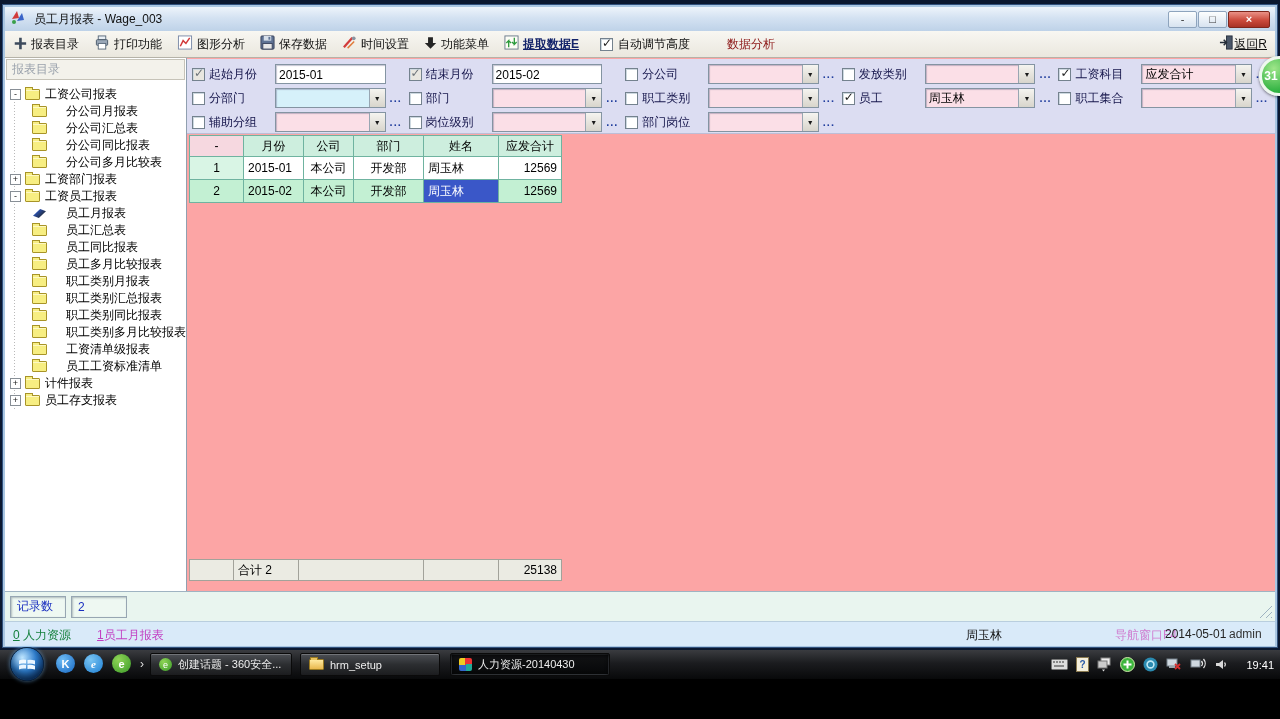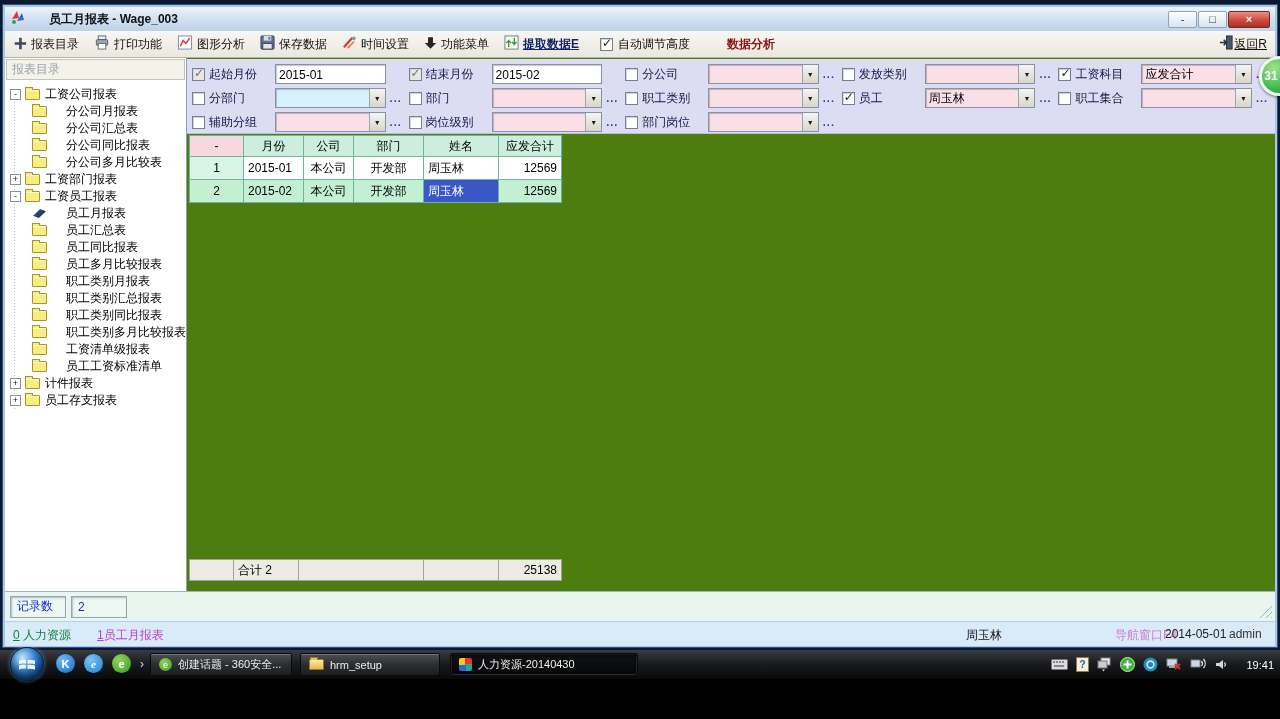--- a/index.html
+++ b/index.html
@@ -8,37 +8,37 @@
   .screen { position:absolute; inset:0; background:#0b1830; overflow:hidden; }
 
   
   .window { position:absolute; left:2px; top:4px; width:1276px; height:644px;
             background:#f0eee8; border:1px solid #30507c;
             box-shadow: inset 0 0 0 2px #a9c6e2; }
 
   .titlebar { position:absolute; left:2px; top:2px; right:2px; height:24px;
               background:linear-gradient(#eef4fb,#d4e2f2 45%,#bed2e8);
               display:flex; align-items:center; padding:0 5px; }
-  .title-text { font-weight:bold; font-size:12px; color:#101010; margin-left:23px; }
+  .title-text { font-weight:normal; font-size:12px; color:#101010; margin-left:8px; }
   .win-controls { margin-left:auto; display:flex; gap:1px; }
   .wbtn { width:29px; height:17px; border:1px solid #8ea4bd; border-radius:2px;
           background:linear-gradient(#fdfefe,#d7e3f0); font-size:11px; line-height:1;
           display:flex; align-items:center; justify-content:center; color:#333; }
   .wbtn.close { width:42px; background:linear-gradient(#ea9186,#cb4a3c 55%,#a83226);
                 color:#fff; border-color:#7e261c; font-weight:bold; }
 
   
   .toolbar { position:absolute; left:2px; top:26px; right:2px; height:27px;
              background:linear-gradient(#f8f7f2,#eae7de); border-bottom:1px solid #b5b2a8;
              display:flex; align-items:center; padding:0 8px; gap:15px; font-size:12px; color:#111; white-space:nowrap; }
   .tbtn { display:flex; align-items:center; gap:4px; cursor:default; }
   .tbtn svg { flex:none; }
   .tbtn.primary .tlabel { font-weight:bold; color:#14246a; text-decoration:underline; }
   .tb-check { display:flex; align-items:center; gap:5px; margin-left:6px; }
-  .tb-analysis { font-weight:bold; color:#8b1515; margin-left:22px; }
+  .tb-analysis { font-weight:normal; color:#8b1515; margin-left:22px; }
   .tb-back { margin-left:auto; display:flex; align-items:center; }
   .tb-back .tlabel { text-decoration:underline; }
 
   .cb { width:13px; height:13px; background:#fff; border:1px solid #74828e;
         box-shadow: inset 1px 1px 0 #cdd8e0; position:relative; flex:none; }
   .checked > .cb::after, .cb.on::after { content:"✓"; position:absolute; left:1px; top:-3px;
         font-size:12px; font-weight:bold; color:#1c1c1c; }
   .dim > .cb { background:#e9e7e0; } .dim > .cb::after { color:#6b7278; }
 
   
@@ -58,21 +58,21 @@
            position:relative; flex:none; margin-right:5px; box-shadow: inset 0 1px 0 #fdf8c4; }
   .ticon::before { content:""; position:absolute; top:-3px; left:-1px; width:6px; height:2px;
            background:#f7ee82; border:1px solid #a89428; border-bottom:none; }
   .current .ticon { background:transparent; border-color:transparent; box-shadow:none; }
   .current .ticon::before { display:none; }
   .current .ticon::after { content:""; position:absolute; inset:0;
            background:linear-gradient(135deg,#2b57c4 20%,#24314b 70%);
            clip-path:polygon(0 75%, 55% 0, 100% 25%, 45% 100%); }
 
   
-  .content { position:absolute; left:184px; top:53px; right:2px; bottom:56px; background:#4d7c0f; }
+  .content { position:absolute; left:184px; top:53px; right:2px; bottom:56px; background:#fca5a5; }
   .filters { position:absolute; top:1px; left:0; right:0; height:75px; background:#dcddf2;
              border-bottom:1px solid #bdbdd6; display:grid; grid-template-columns:repeat(5,1fr);
              grid-auto-rows:24px; padding:3px 6px 0 5px; column-gap:6px; }
   .fcell { display:flex; align-items:center; gap:4px; font-size:12px; color:#14144a; }
   .flabel { width:62px; flex:none; overflow:hidden; white-space:nowrap; }
   .fctrl { flex:1; height:20px; border:1px solid #8494a2; background:#fbdfe7; display:flex;
            align-items:stretch; box-shadow: inset 1px 1px 1px rgba(90,90,130,.35); min-width:0; }
   .ctl-blue .fctrl { background:#d6f1fa; }
   .ctl-input .fctrl { background:#fff; }
   .fval { flex:1; padding:1px 3px 0; font-size:12px; color:#000; white-space:nowrap; overflow:hidden; display:flex; align-items:center; }
@@ -144,21 +144,21 @@
             display:flex; align-items:center; justify-content:center; }
   .qk { background:radial-gradient(circle at 35% 30%,#6ebcf5,#1565c0); }
   .qe { background:radial-gradient(circle at 35% 30%,#79c4f2,#1d7fd4); font-style:italic; font-family:"Liberation Serif",serif; }
   .qg { background:radial-gradient(circle at 35% 30%,#8fd456,#3a9a28); }
   .qarrow { color:#ddd; font-size:12px; }
   .task { position:absolute; top:3px; height:23px; border-radius:2px;
           background:linear-gradient(#4c4f54,#2c2e31 50%,#1c1d1f);
           border:1px solid #0a0a0a; box-shadow: inset 0 1px 0 rgba(255,255,255,.22);
           color:#eee; font-size:11px; display:flex; align-items:center; gap:6px; padding:0 8px; white-space:nowrap; overflow:hidden; }
   .task.active { background:linear-gradient(#121315,#060708); box-shadow: inset 0 1px 4px #000, inset 0 0 0 1px #3c4046; }
-  .t1 { left:150px; width:142px; } .t2 { left:300px; width:140px; } .t3 { left:450px; width:188px; }
+  .t1 { left:150px; width:142px; } .t2 { left:300px; width:140px; } .t3 { left:450px; width:160px; }
   .ticon-e { width:13px; height:13px; border-radius:50%; background:radial-gradient(circle at 35% 30%,#8fd456,#3a9a28);
              color:#fff; font-size:9px; display:flex; align-items:center; justify-content:center; flex:none; }
   .ticon-folder { width:15px; height:11px; background:linear-gradient(#ffe9a0,#e8b84d); border:1px solid #9a7a20;
              border-radius:1px; position:relative; flex:none; }
   .ticon-folder::before { content:""; position:absolute; top:-3px; left:0; width:6px; height:2px;
              background:#e8c35d; border:1px solid #9a7a20; border-bottom:none; }
   .ticon-hr { width:13px; height:13px; flex:none;
               background:conic-gradient(#e33 0 25%, #2a9 25% 50%, #36c 50% 75%, #ec2 75%); border-radius:2px; }
   .tray { position:absolute; right:6px; top:0; height:29px; display:flex; align-items:center; gap:8px; }
   .tray svg { display:block; }

